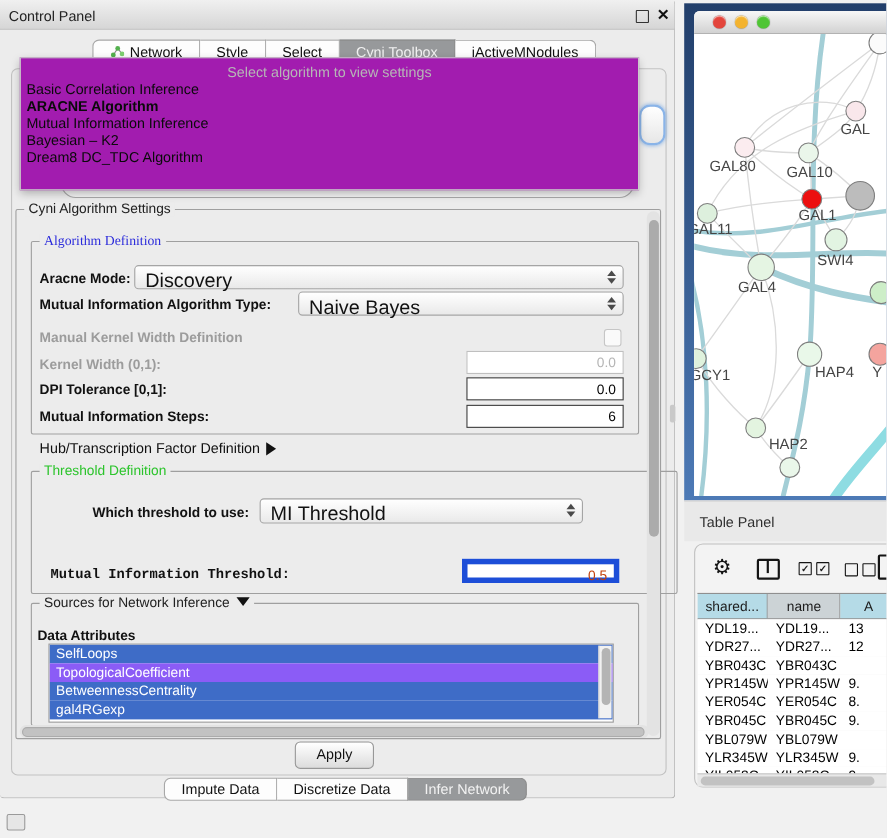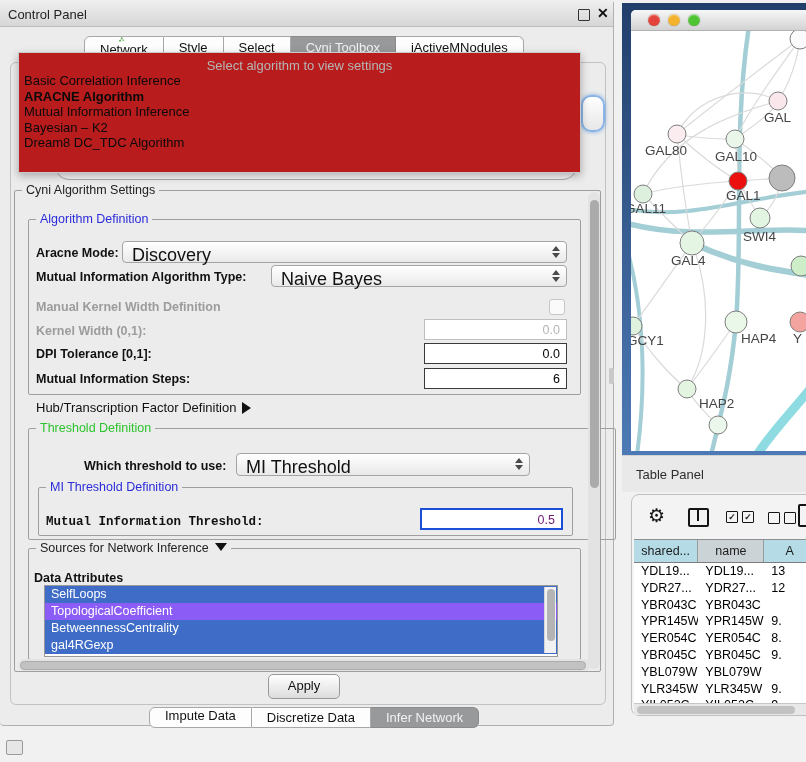--- a/index.html
+++ b/index.html
@@ -13,39 +13,39 @@
   #cp-titlebar{left:0;top:2;width:613px;height:26px;
     background:linear-gradient(#f0f0f0,#d6d6d6);border-bottom:1px solid #bdbdbd;}
   #cp-title{left:8px;top:7px;font-size:13px;color:#222;}
   #cp-float{left:578px;top:9px;width:10px;height:10px;border:1.6px solid #333;border-radius:1px;}
   #cp-close{left:597px;top:5px;font-size:14px;font-weight:bold;color:#111;}
 
   
   #top-tabs{left:84px;top:36px;height:22px;display:flex;}
   .tab{display:flex;align-items:center;padding:0 15px;font-size:13px;background:#fdfdfd;
     border:1px solid #a8a8a8;border-left:none;color:#111;white-space:nowrap;}
-  .tab:first-child{border-left:1px solid #a8a8a8;border-radius:6px 0 0 6px;flex-direction:column;}
+  .tab:first-child{border-left:1px solid #a8a8a8;border-radius:6px 0 0 6px;}
   .tab:last-child{border-radius:0 6px 6px 0;}
   .tab.sel{background:#97999b;color:#f2f2f2;border-color:#8b8b8b;}
   .net-ico{width:13px;height:12px;margin-right:5px;}
 
   
   #main-panel{left:10px;top:62px;width:594px;height:641px;background:#ececec;
     border:1px solid #c2c2c2;border-radius:6px;}
 
   
   #bg-combo{left:55px;top:150px;width:520px;height:28px;border:1px solid #a9a9a9;
     border-radius:14px;background:#f4f4f4;z-index:2;}
   #bg-combo span{position:absolute;left:18px;top:7px;font-size:13px;color:#b9b9b9;}
   #focus-sliver{left:581px;top:95px;width:20px;height:33px;border:2px solid #8ab4e8;
     border-radius:10px;background:linear-gradient(#ffffff,#e7e7e7);
     box-shadow:0 0 4px #7aa8e0;z-index:2;}
 
   
-  #algo-dd{left:18px;top:52px;width:561px;height:119px;background:#b91c1c;
+  #algo-dd{left:18px;top:52px;width:561px;height:119px;background:#a21caf;
     border:1px solid #c9c9c9;box-shadow:0 3px 8px rgba(0,0,0,.28);z-index:6;}
   #algo-prompt{width:100%;text-align:center;margin-top:5px;font-size:13px;color:#b6b6b6;}
   .dd-item{padding:0 0 0 5px;font-size:13px;line-height:15.6px;color:#0a0a0a;white-space:nowrap;}
   .dd-item.bold{font-weight:bold;}
 
   
   .grp{position:absolute;border:1px solid #9f9f9f;border-radius:2px;box-sizing:border-box;}
   .legend{position:absolute;top:-8px;left:7px;background:#ececec;padding:0 4px;
     font-size:12.5px;white-space:nowrap;}
   .flabel{position:absolute;font-size:12.5px;font-weight:bold;color:#111;white-space:nowrap;}
@@ -55,21 +55,21 @@
     border:1px solid #a5a5a5;border-radius:4px;box-sizing:border-box;}
   .combo .val{position:absolute;left:9px;top:3px;font-size:18px;color:#111;}
   .spin{position:absolute;right:6px;top:4px;width:8px;}
   .spin i{display:block;width:0;height:0;border-left:4px solid transparent;border-right:4px solid transparent;}
   .spin i.up{border-bottom:5px solid #4a4a4a;margin-bottom:2px;}
   .spin i.dn{border-top:5px solid #4a4a4a;}
 
   .tfield{position:absolute;background:#fff;box-sizing:border-box;font-size:12.5px;
     text-align:right;padding:3px 6px 0 0;}
   .tfield.strong{border:1.5px solid #3a3a3a;color:#000;}
-  .tfield.mid{border:2px solid #1d4ed8;color:#701a75;text-align:right;}
+  .tfield.mid{border:5px solid #1d4ed8;color:#c2410c;text-align:right;}
   .tfield.dis{border:1px solid #bfbfbf;color:#b5b5b5;}
 
   .chk{position:absolute;width:14px;height:14px;border:1px solid #c6c6c6;border-radius:3px;background:#fafafa;}
 
   .tri-r{display:inline-block;width:0;height:0;border-top:6px solid transparent;
     border-bottom:6px solid transparent;border-left:9px solid #111;vertical-align:-2px;margin-left:6px;}
   .tri-d{display:inline-block;width:0;height:0;border-left:6px solid transparent;
     border-right:6px solid transparent;border-top:8px solid #111;vertical-align:1px;margin-left:6px;}
 
   
@@ -178,21 +178,21 @@
         <div class="dd-item">Bayesian – K2</div>
         <div class="dd-item">Dream8 DC_TDC Algorithm</div>
       </div>
   </div>
 
   <div class="grp" style="left:14px;top:190px;width:587px;height:482px;">
     <span class="legend" style="color:#222;">Cyni Algorithm Settings</span>
   </div>
 
   <div class="grp" style="left:28px;top:219px;width:553px;height:176px;">
-    <span class="legend" id="algdef-title" style="color: rgb(43, 43, 219);">Algorithm Definition</span>
+    <span class="legend" id="algdef-title" style="color: rgb(43, 43, 219); font-family: Liberation Serif, serif;">Algorithm Definition</span>
   </div>
   <div class="flabel" style="left:36px;top:246px;">Aracne Mode:</div>
   <div class="combo" style="left:122px;top:241px;width:445px;height:22px;">
     <span class="val">Discovery</span>
     <span class="spin">
         <i class="up"></i>
         <i class="dn"></i>
       </span>
   </div>
   <div class="flabel" style="left:36px;top:270px;">Mutual Information Algorithm Type:</div>
@@ -219,23 +219,20 @@
   <div class="grp" style="left:28px;top:428px;width:588px;height:112px;">
     <span class="legend" id="thr-title" style="color: rgb(44, 196, 44);">Threshold Definition</span>
   </div>
   <div class="flabel" style="left:84px;top:459px;">Which threshold to use:</div>
   <div class="combo" style="left:236px;top:453px;width:294px;height:23px;">
     <span class="val">MI Threshold</span>
     <span class="spin">
         <i class="up"></i>
         <i class="dn"></i>
       </span>
-  </div>
-  <div class="grp" style="left:38px;top:487px;width:535px;height:49px;">
-    <span class="legend" id="mithr-title" style="color: rgb(43, 43, 219);">MI Threshold Definition</span>
   </div>
   <div class="flabel" style="left:46px;top:515px;font-family:Liberation Mono, monospace;">Mutual Information Threshold:</div>
   <div class="tfield mid" style="left:420px;top:508px;width:143px;height:22px;">0.5</div>
 
   <div class="grp" style="left:28px;top:548px;width:553px;height:112px;">
     <span class="legend" style="color:#222;"><span>Sources for Network Inference</span><span class="tri-d"></span></span>
   </div>
   <div class="flabel" style="left:34px;top:571px;">Data Attributes</div>
   <div id="attr-list" class="abs">
     <div id="attr-items">

